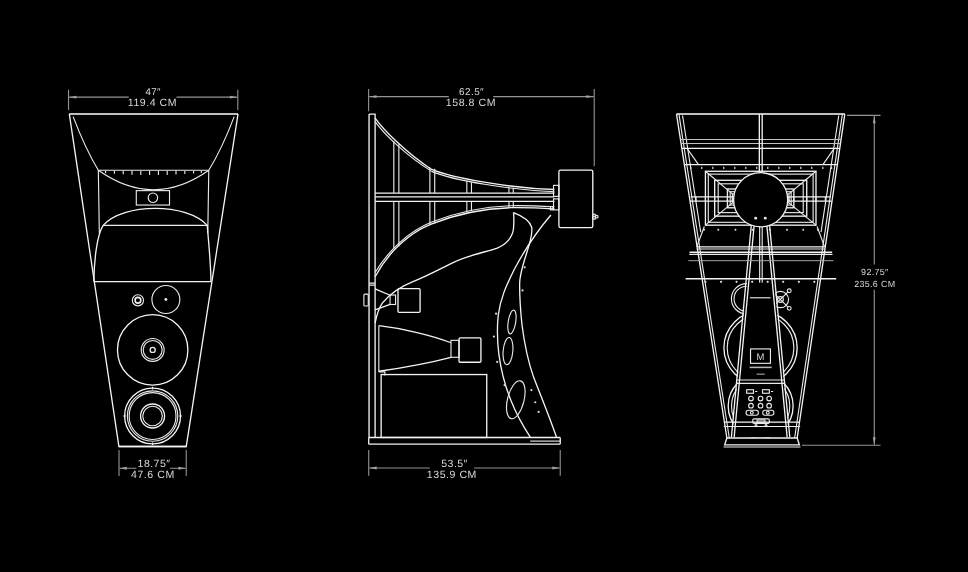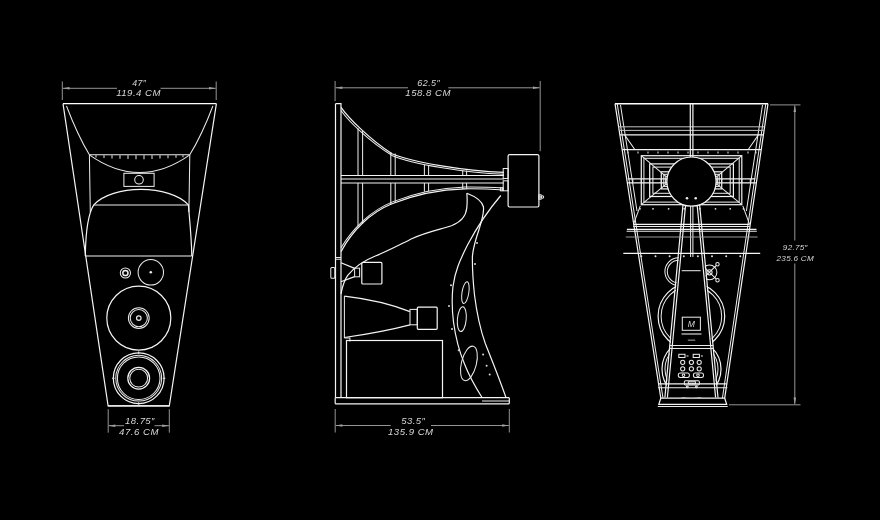--- a/index.html
+++ b/index.html
@@ -1,16 +1,16 @@
 <!DOCTYPE html>
 <html><head>
 <meta charset="utf-8">
 <style>
   html,body{margin:0;padding:0;background:#000;}
-  #page{width:880px;height:520px;background:#000;overflow:hidden;font-style:italic;}
+  #page{width:880px;height:520px;background:#000;overflow:hidden;}
   text{font-family:"Liberation Sans",sans-serif;fill:#d8d8d8;}
   .dim{stroke:#949494;stroke-width:1;fill:none;}
   .ar{fill:#a0a0a0;stroke:none;}
   .ln{stroke:#f4f4f4;stroke-width:1.2;fill:none;}
   .lt{stroke:#ebebeb;stroke-width:1.02;fill:none;}
   .hv{stroke:#ffffff;stroke-width:1.45;fill:none;}
 </style>
 </head>
 <body>
 <div id="page">

